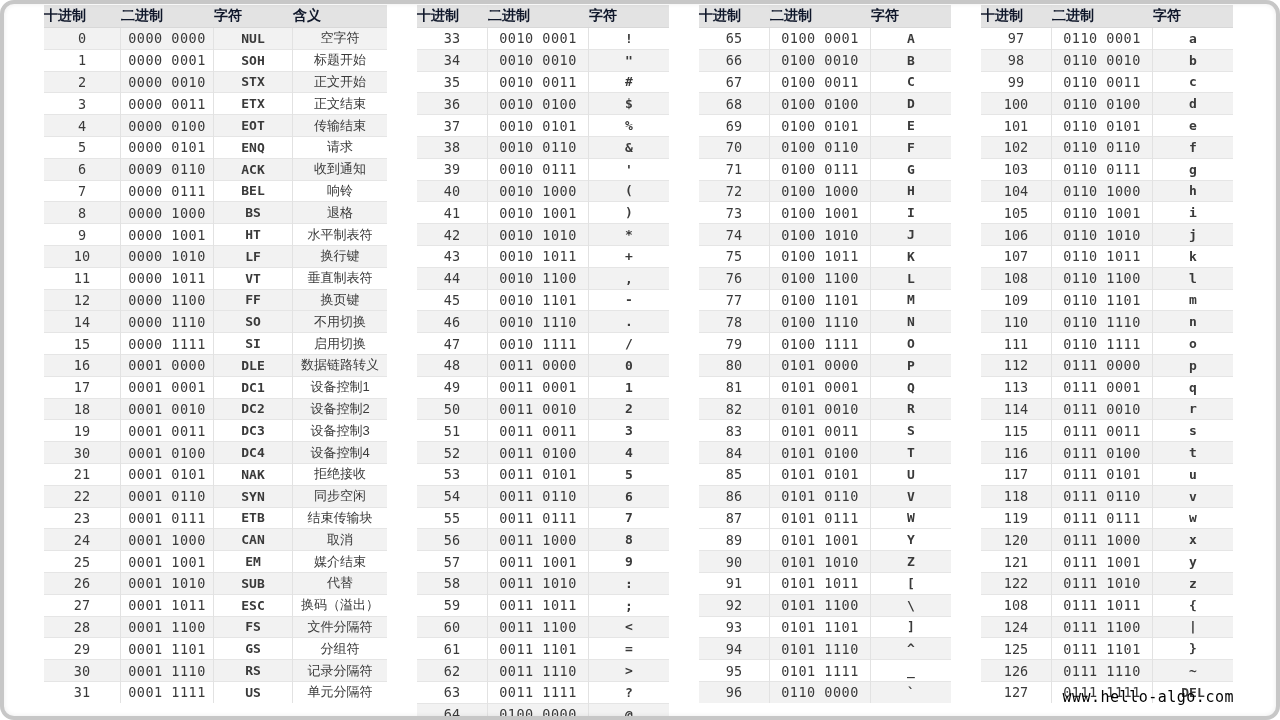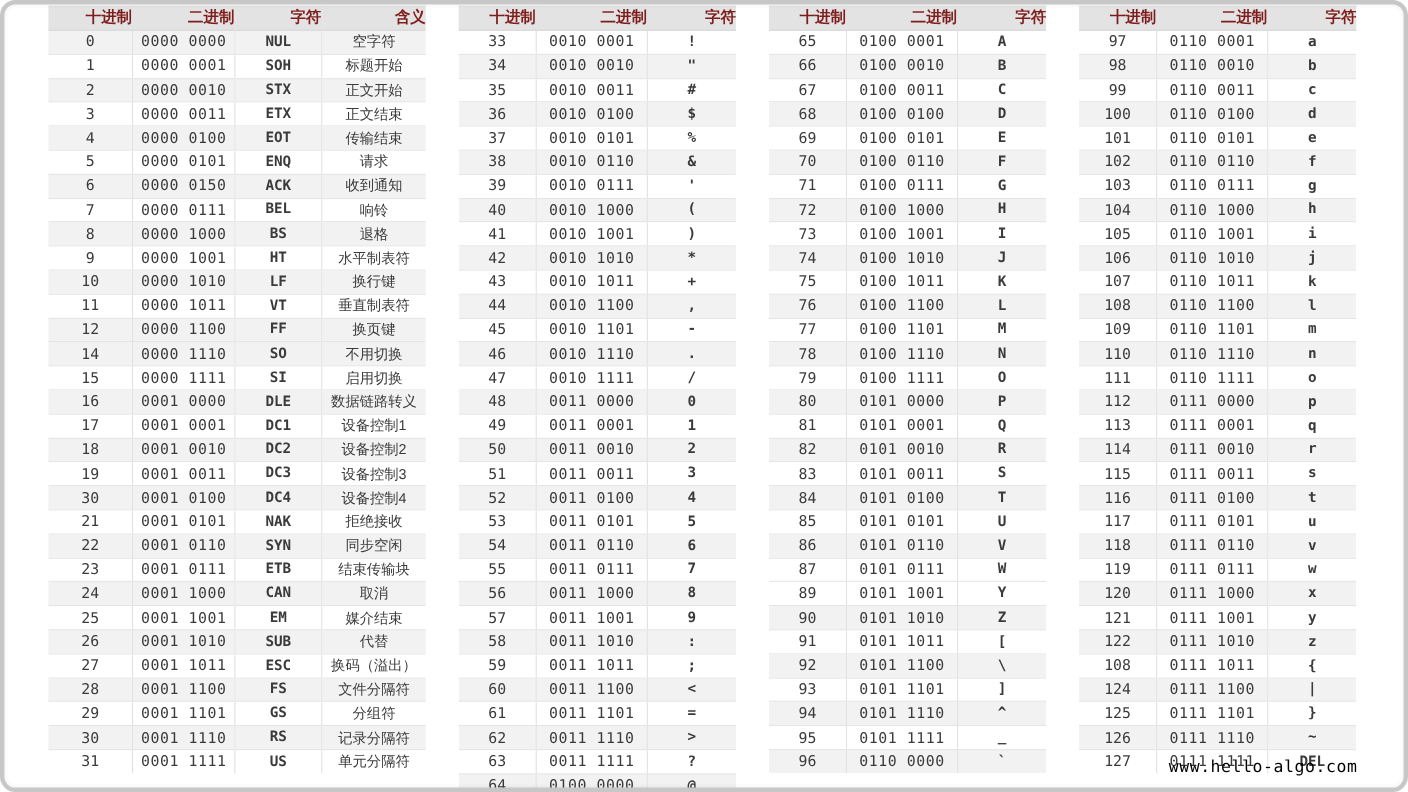--- a/index.html
+++ b/index.html
@@ -36,24 +36,24 @@
     align-items: flex-start;
   }
   table.ascii {
     border-collapse: collapse;
     table-layout: fixed;
   }
   table.ascii th {
     background: #e3e3e3;
     font-weight: bold;
     font-size: 14px;
-    color: #7f1d1d;
+    color: #0f172a;
     height: 22px;
     padding: 0;
-    text-align: right;
+    text-align: left;
     border-bottom: 1px solid #d8d8d8;
   }
   table.ascii td {
     height: 20.8px;
     padding: 0;
     text-align: center;
     border-top: 1px solid #e5e5e5;
     color: #3a3a3a;
     white-space: nowrap;
     overflow: hidden;
@@ -142,21 +142,21 @@
             <td class="c3">传输结束</td>
           </tr>
           <tr>
             <td class="c0">5</td>
             <td class="c1">0000 0101</td>
             <td class="c2">ENQ</td>
             <td class="c3">请求</td>
           </tr>
           <tr class="stripe">
             <td class="c0">6</td>
-            <td class="c1">0000 0150</td>
+            <td class="c1">0009 0110</td>
             <td class="c2">ACK</td>
             <td class="c3">收到通知</td>
           </tr>
           <tr>
             <td class="c0">7</td>
             <td class="c1">0000 0111</td>
             <td class="c2">BEL</td>
             <td class="c3">响铃</td>
           </tr>
           <tr class="stripe">

